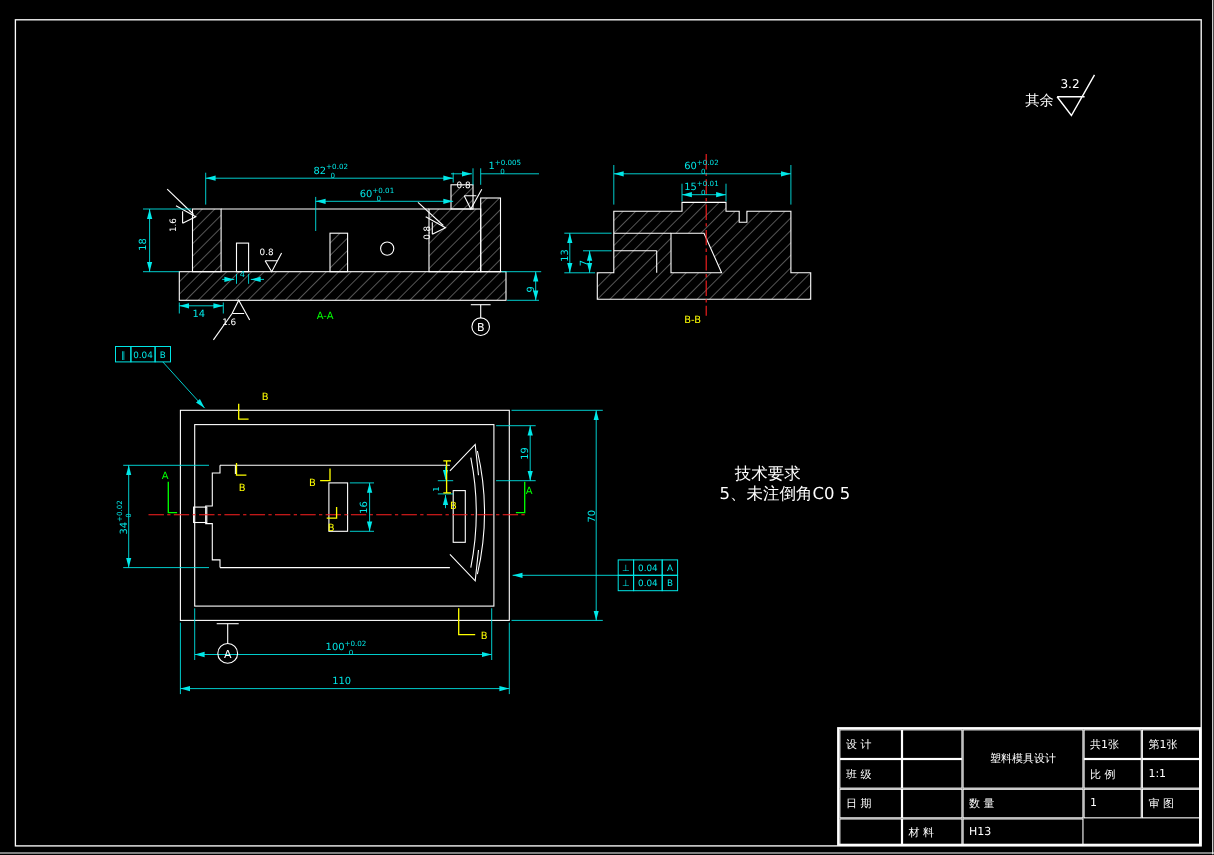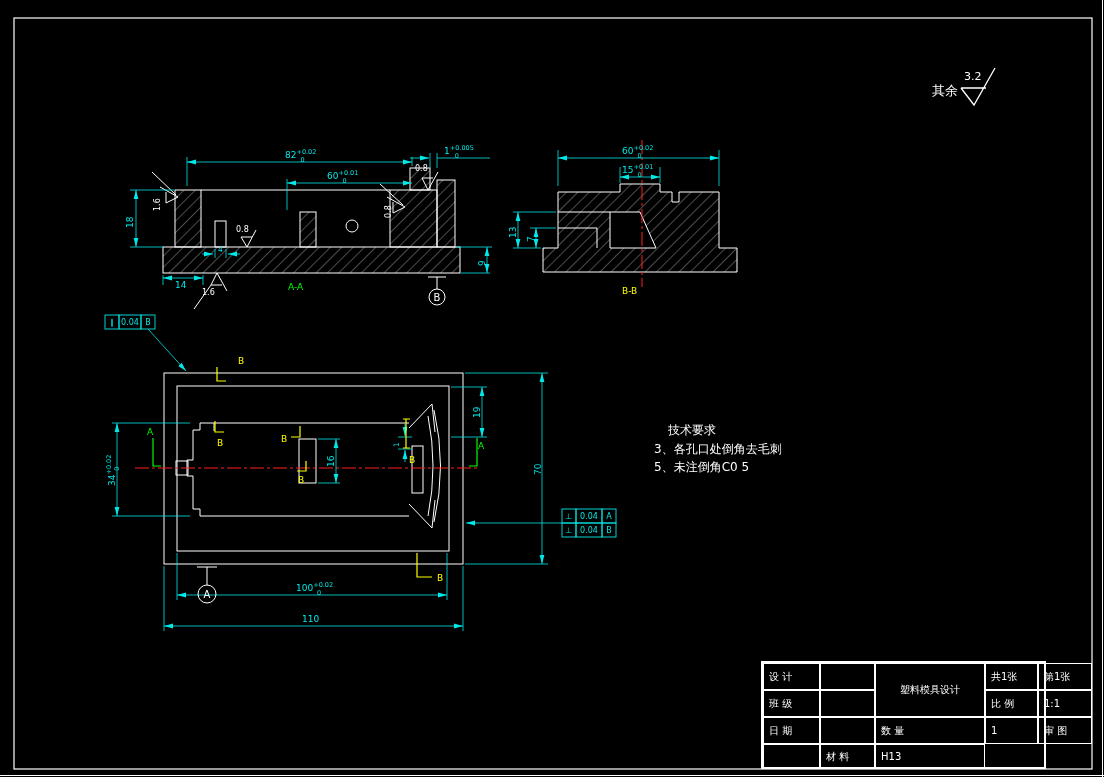--- a/index.html
+++ b/index.html
@@ -11,24 +11,24 @@
   .dim .tol{font-size:6.5px;}
   .sm{font-size:7.5px;}
   .wtxt{fill:#ffffff;font-size:8px;}
   .gtxt{fill:#00ff00;font-size:9px;}
   .ytxt{fill:#ffff00;font-size:9px;}
   .cn{fill:#ffffff;font-size:13px;}
   .fcf{fill:#00e8e8;font-size:8px;}
   .datumtxt{fill:#ffffff;font-size:10px;}
   
   .techreq{position:absolute;left:654px;top:421px;width:250px;color:#fff;
-           font-size:12px;line-height:18.5px;white-space:nowrap;}
+           font-size:15px;line-height:18.5px;white-space:nowrap;}
   .techreq .tr-title{margin-left:14px;}
   
-  .tblock{position:absolute;left:761px;top:661px;width:285px;height:108px;
+  .tblock{position:absolute;left:761px;top:661px;width:331px;height:108px;
           display:grid;grid-template-columns:57px 55px 110px 53px 54px;
           grid-template-rows:27px 27px 27px 25px;border:2px solid #fff;
           box-sizing:border-box;color:#fff;font-size:10px;}
   .tcell{border:1px solid #fff;display:flex;align-items:center;
          padding-left:5px;box-sizing:border-box;white-space:nowrap;overflow:hidden;}
   .tcell.center{justify-content:center;padding-left:0;}
   .tcell.span2{grid-row:span 2;}
 </style>
 </head>
 <body>
@@ -263,21 +263,20 @@
   <g>
     <line x1="197" y1="567" x2="217" y2="567" stroke="#fff"></line>
     <line x1="207" y1="567" x2="207" y2="585" stroke="#fff"></line>
     <circle cx="207" cy="594" r="9" stroke="#fff" fill="none"></circle>
     <text class="datumtxt" x="207" y="598" text-anchor="middle">A</text>
   </g>
 </svg>
 
 <div class="techreq">
   <div class="tr-title">技术要求</div>
-  <div>3、各孔口处倒角去毛刺</div>
   <div>5、未注倒角C0 5</div>
 </div>
 
 <div class="tblock">
   <div class="tcell">设 计</div>
   <div class="tcell"></div>
   <div class="tcell center span2" style="grid-column:3;grid-row:1/span 2;">塑料模具设计</div>
   <div class="tcell">共1张</div>
   <div class="tcell">第1张</div>
 

